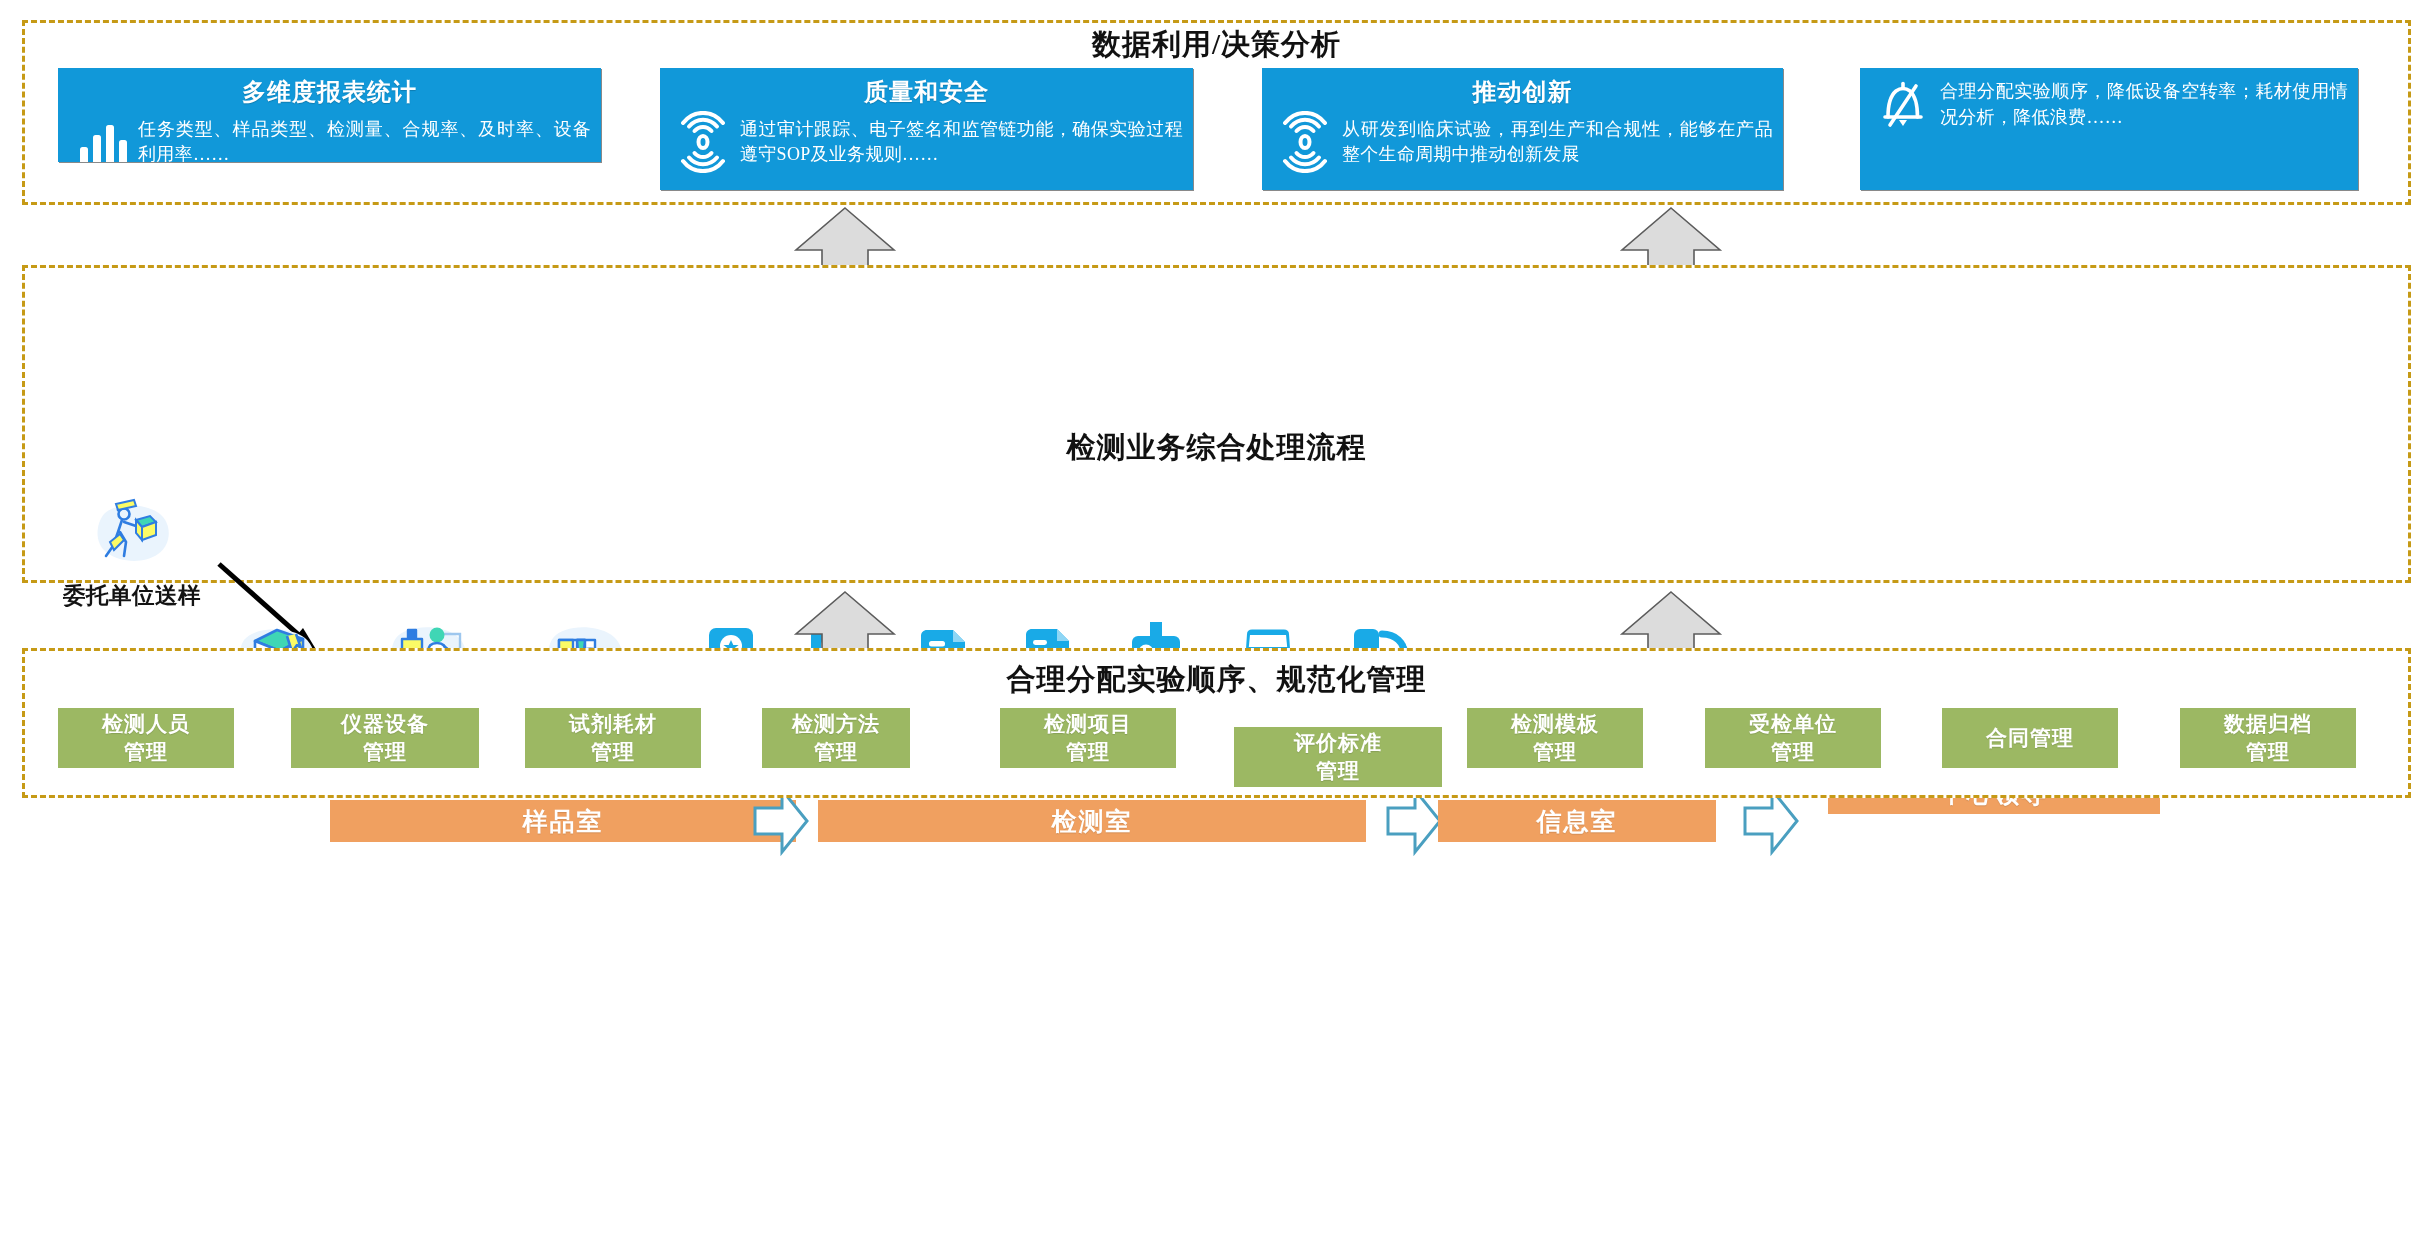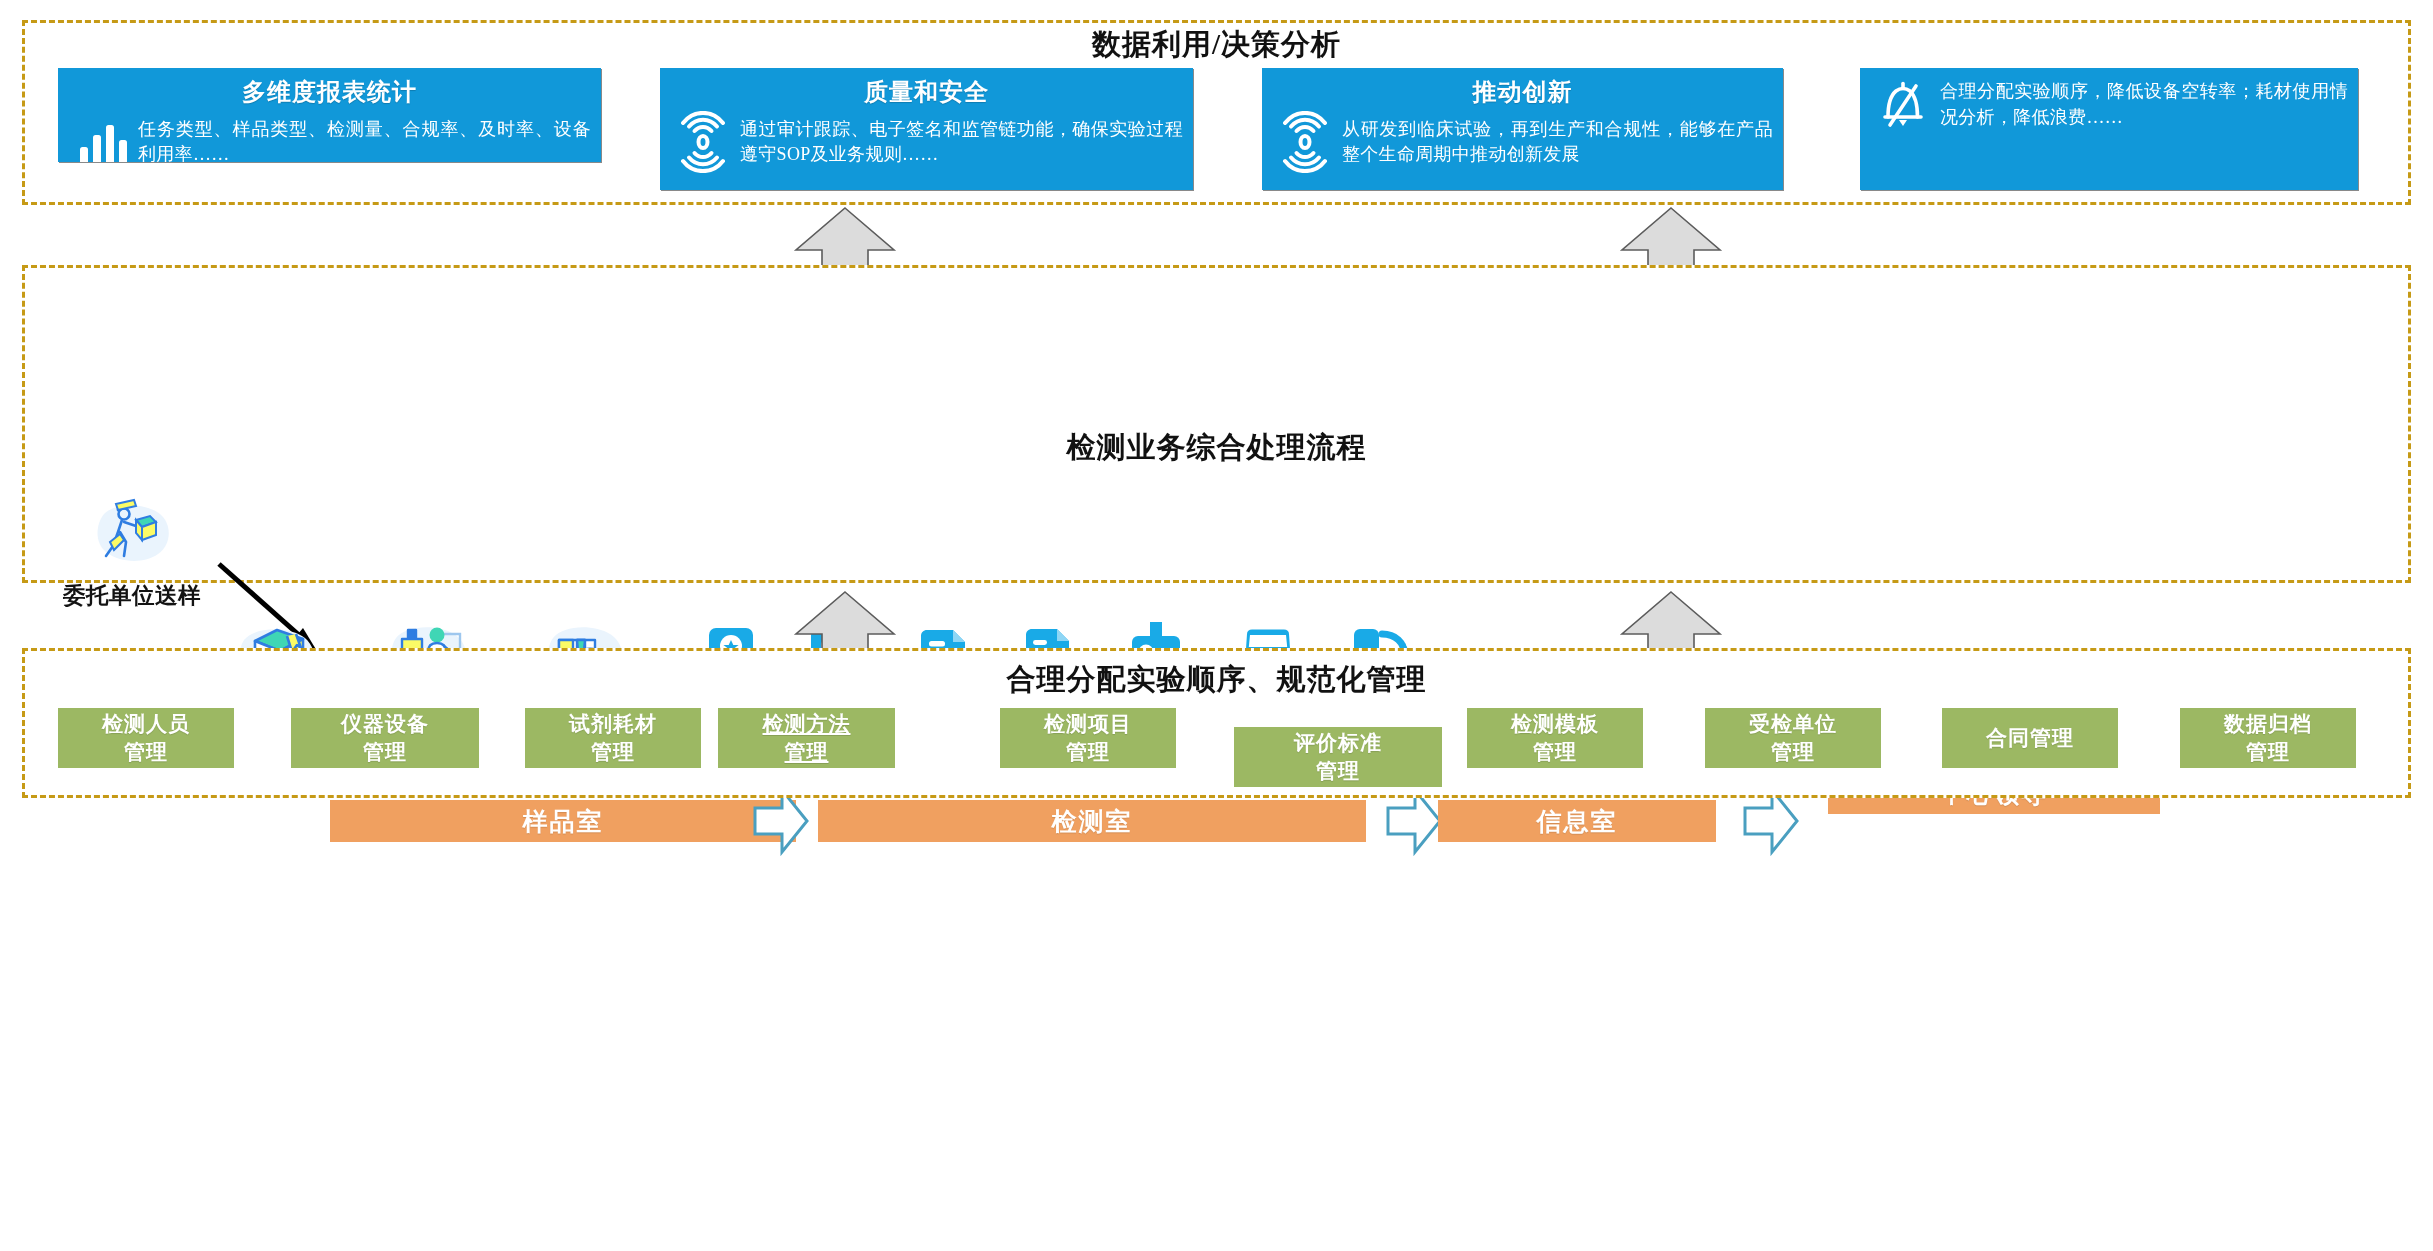--- a/index.html
+++ b/index.html
@@ -520,21 +520,21 @@
   <span>管理</span>
 </div>
 <div class="module" style="left:291px;  top:708px; width:188px; height:60px;text-align:right;">
   <span>仪器设备</span>
   <span>管理</span>
 </div>
 <div class="module" style="left:525px;  top:708px; width:176px; height:60px;">
   <span>试剂耗材</span>
   <span>管理</span>
 </div>
-<div class="module" style="left:718px;  top:708px; width:177px; height:60px;text-decoration:underline;">
+<div class="module" style="left:762px;  top:708px; width:148px; height:60px;">
   <span>检测方法</span>
   <span>管理</span>
 </div>
 <div class="module" style="left:1000px; top:708px; width:176px; height:60px;">
   <span>检测项目</span>
   <span>管理</span>
 </div>
 <div class="module" style="left:1234px; top:727px; width:208px; height:60px;">
   <span>评价标准</span>
   <span>管理</span>

